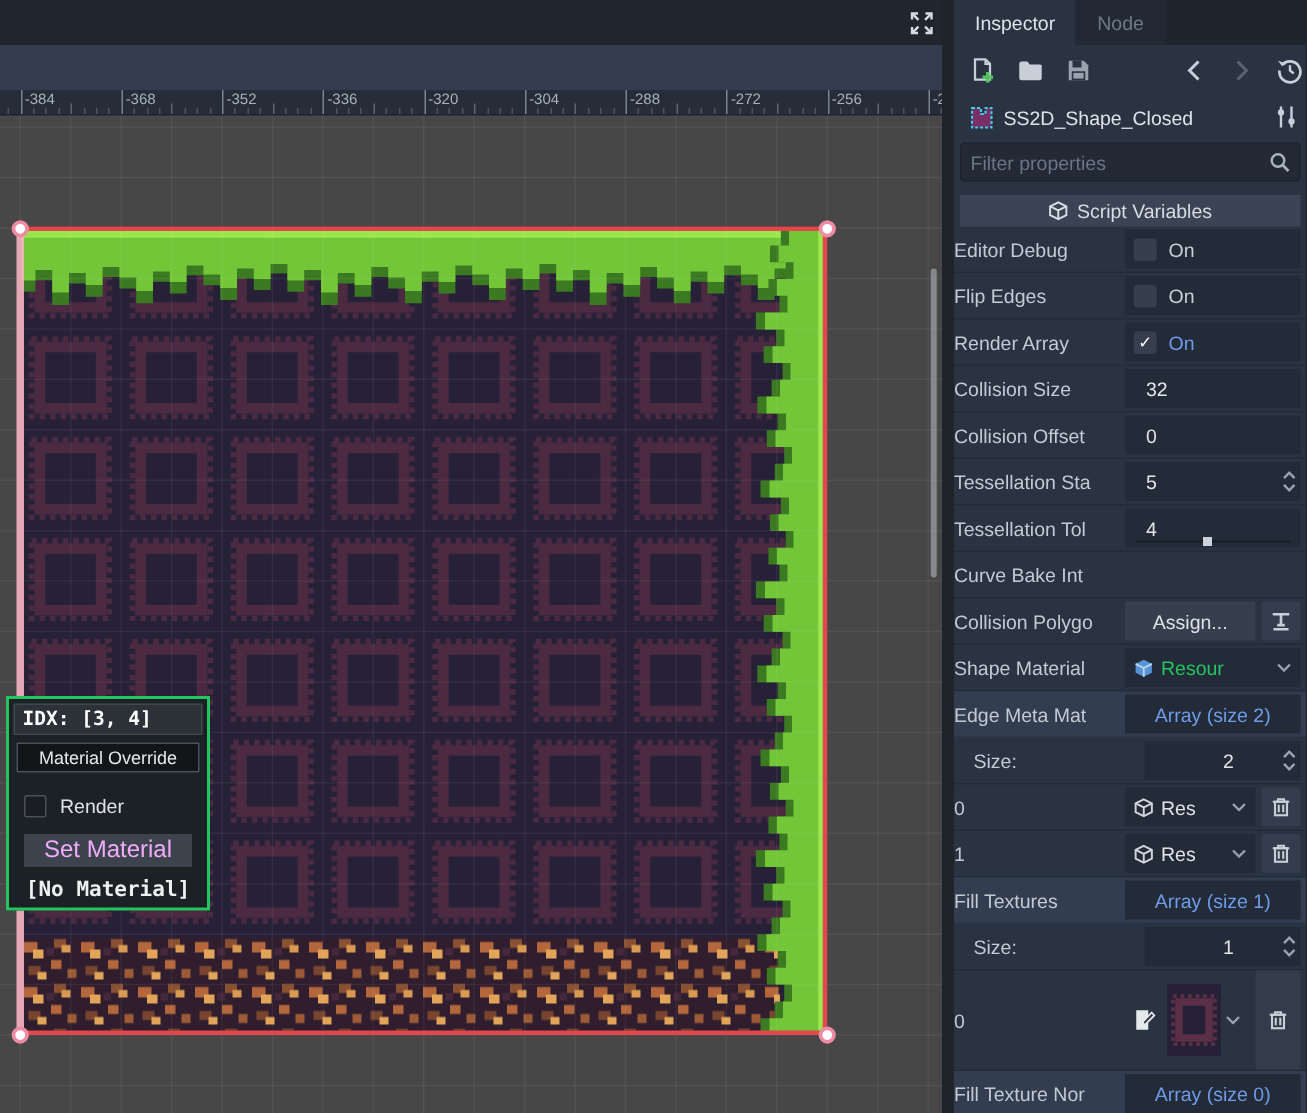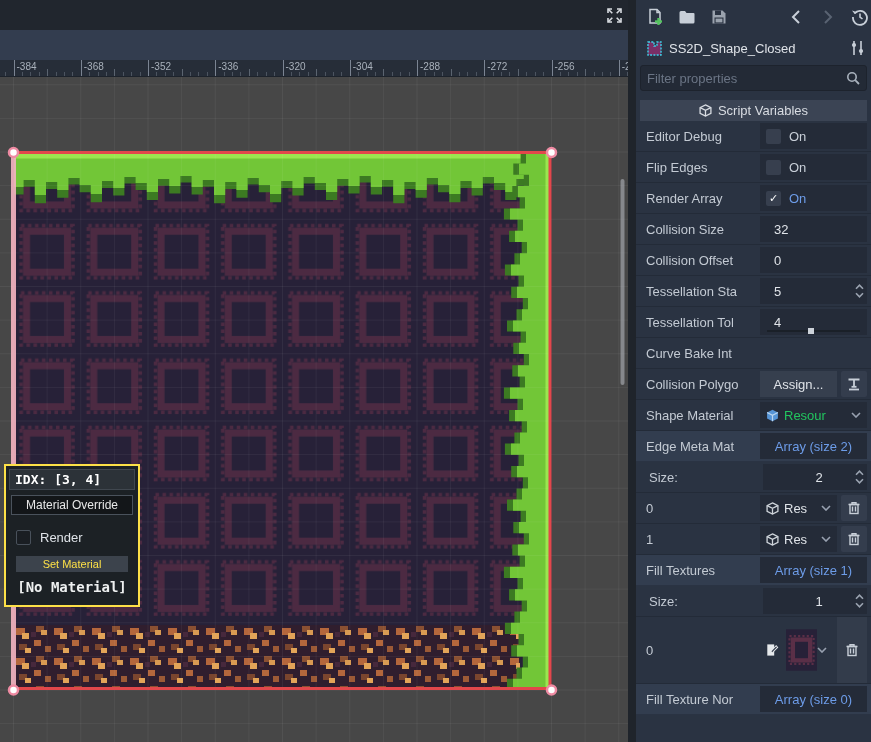--- a/index.html
+++ b/index.html
@@ -12,29 +12,29 @@
   #topbar-blue{position:absolute;left:0;top:30px;width:628px;height:30px;background:#333d4f;}
   #ruler{position:absolute;left:0;top:60px;width:628px;height:16px;background:#262d38;overflow:hidden;
          border-bottom:1px solid #1d232c;}
   .tick-major{position:absolute;top:0;width:1px;height:16px;background:#7b8492;}
   .tick-mid{position:absolute;bottom:0;width:1px;height:7px;background:#5bununited6470;background:#5b6470;}
   .tick-min{position:absolute;bottom:0;width:1px;height:4px;background:#4c5460;}
   .tick-label{position:absolute;top:1px;font-size:10px;color:#a9b1bb;white-space:nowrap;}
   #canvas-wrap{position:absolute;left:0;top:77px;width:628px;height:665px;background:#474747;}
   
   #edge-popup{position:absolute;left:4px;top:464px;width:136px;height:143px;box-sizing:border-box;
-              background:#1c2125;border:2px solid #fde047;z-index:6;padding:3px;}
+              background:#1c2125;border:2px solid #22c55e;z-index:6;padding:3px;}
   #popup-idx{font:bold 13px "DejaVu Sans Mono",monospace;color:#ffffff;background:#2c3238;
              border:1px solid #40474f;padding:2px 5px;margin-bottom:5px;white-space:nowrap;}
   .popup-btn-dark{background:#131619;border:1px solid #4a525c;color:#e8e8e8;font-size:12px;
              text-align:center;padding:2px 2px;margin:0 2px 15px 2px;cursor:pointer;}
   #popup-check-row{display:flex;align-items:center;gap:9px;margin:0 2px 11px 7px;}
   #popup-checkbox{width:13px;height:13px;background:#1a1e23;border:1px solid #49515b;border-radius:2px;}
   #popup-check-row span{font-size:13px;color:#dfe3e8;}
-  .popup-btn-grey{background:#3c434c;color:#fde047;font-size:11px;text-align:center;
+  .popup-btn-grey{background:#3c434c;color:#f0abfc;font-size:16px;text-align:center;
              padding:2px 2px;margin:0 7px 7px 7px;cursor:pointer;}
   #popup-nomat{font:bold 14px "DejaVu Sans Mono",monospace;color:#eef0f0;text-align:center;white-space:nowrap;}
   
   #splitter{position:absolute;left:628px;top:0;width:8px;height:742px;background:#1f242b;}
   
   #inspector{position:absolute;left:636px;top:0;width:235px;height:742px;background:#2a3342;
              display:flex;flex-direction:column;overflow:hidden;color:#c3cad3;font-size:13px;}
   #tabbar{height:30px;background:#1f252e;display:flex;flex:0 0 auto;}
   .tab{padding:0 14px;display:flex;align-items:center;font-size:13px;cursor:pointer;}
   .tab.active{background:#2a3342;color:#dfe3e8;}
@@ -45,21 +45,21 @@
   #objname{color:#dfe3e8;font-size:13px;white-space:nowrap;overflow:hidden;flex:1;}
   #filterrow{height:30px;padding:2px 4px;box-sizing:border-box;flex:0 0 auto;}
   #filterbox{height:24px;background:#232a36;border:1px solid #1d232d;border-radius:3px;
              display:flex;align-items:center;padding:0 6px;}
   #filterbox span{color:#6b7585;font-size:13px;flex:1;}
   #cat-gap{height:7px;flex:0 0 auto;}
   #category{height:21px;margin:0 4px;background:#3b4454;display:flex;align-items:center;
             justify-content:center;gap:6px;color:#d8dce2;font-size:13px;flex:0 0 auto;cursor:pointer;}
   .prow{height:30px;display:flex;align-items:center;flex:0 0 auto;border-bottom:1px solid rgba(0,0,0,0.15);}
   .prow.hl{background:#323d4f;}
-  .plabel{flex:0 0 114px;padding-left:10px;white-space:nowrap;overflow:hidden;color:#c3cad3;}
+  .plabel{flex:0 0 114px;white-space:nowrap;overflow:hidden;color:#c3cad3;}
   .pval{flex:1;align-self:stretch;margin:2px 4px 2px 0;background:#242b38;display:flex;
         align-items:center;padding:0 6px;position:relative;min-width:0;}
   .pval.btnlike{background:#363f4e;justify-content:center;color:#dfe3e8;cursor:pointer;}
   .pval.nobg{background:transparent;}
   .numval{color:#e0e4e9;padding-left:8px;}
   .onlabel{color:#c8cfd8;margin-left:8px;}
   .onlabel.blue{color:#6d9ce8;}
   .cb{width:15px;height:15px;background:#373f4e;border-radius:2px;display:flex;align-items:center;
       justify-content:center;color:#ffffff;font-size:11px;cursor:pointer;flex:0 0 auto;}
   .bluelink{color:#6d9ce8;cursor:pointer;margin:12px auto;white-space:nowrap;}
@@ -285,20 +285,24 @@
       </div>
       <div class="popup-btn-grey">Set Material</div>
       <div id="popup-nomat">[No Material]</div>
     </div>
   </div>
 
   <div id="splitter"></div>
 
   <div id="inspector">
 
+    <div id="tabbar">
+      <div class="tab active">Inspector</div>
+      <div class="tab inactive">Node</div>
+    </div>
 
     <div id="resbar">
       <div class="ibtn">
         <svg width="18" height="18" viewBox="0 0 18 18">
           <path d="M4 1.5h7l3 3V15H4z" fill="none" stroke="#c8cfd8" stroke-width="1.5"></path>
           <path d="M11 1.5v3h3" fill="none" stroke="#c8cfd8" stroke-width="1.5"></path>
           <g stroke="#53c45e" stroke-width="2.4">
               <line x1="12.5" y1="10" x2="12.5" y2="17"></line>
               <line x1="9" y1="13.5" x2="16" y2="13.5"></line>
             </g>

